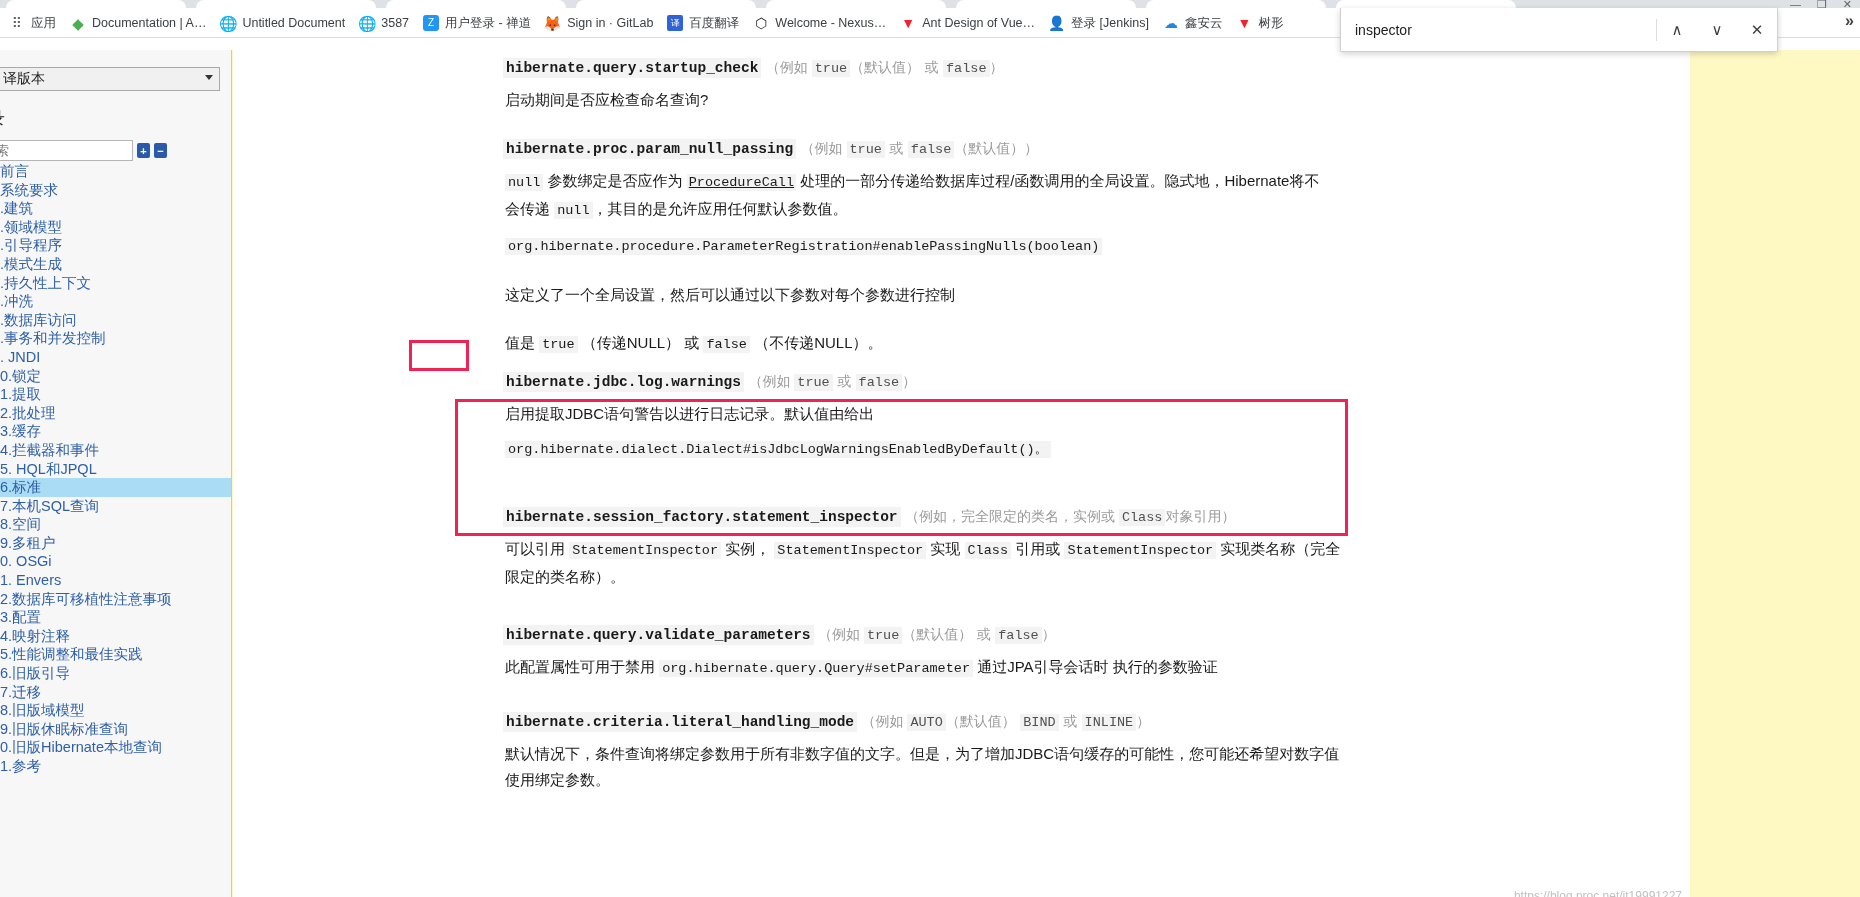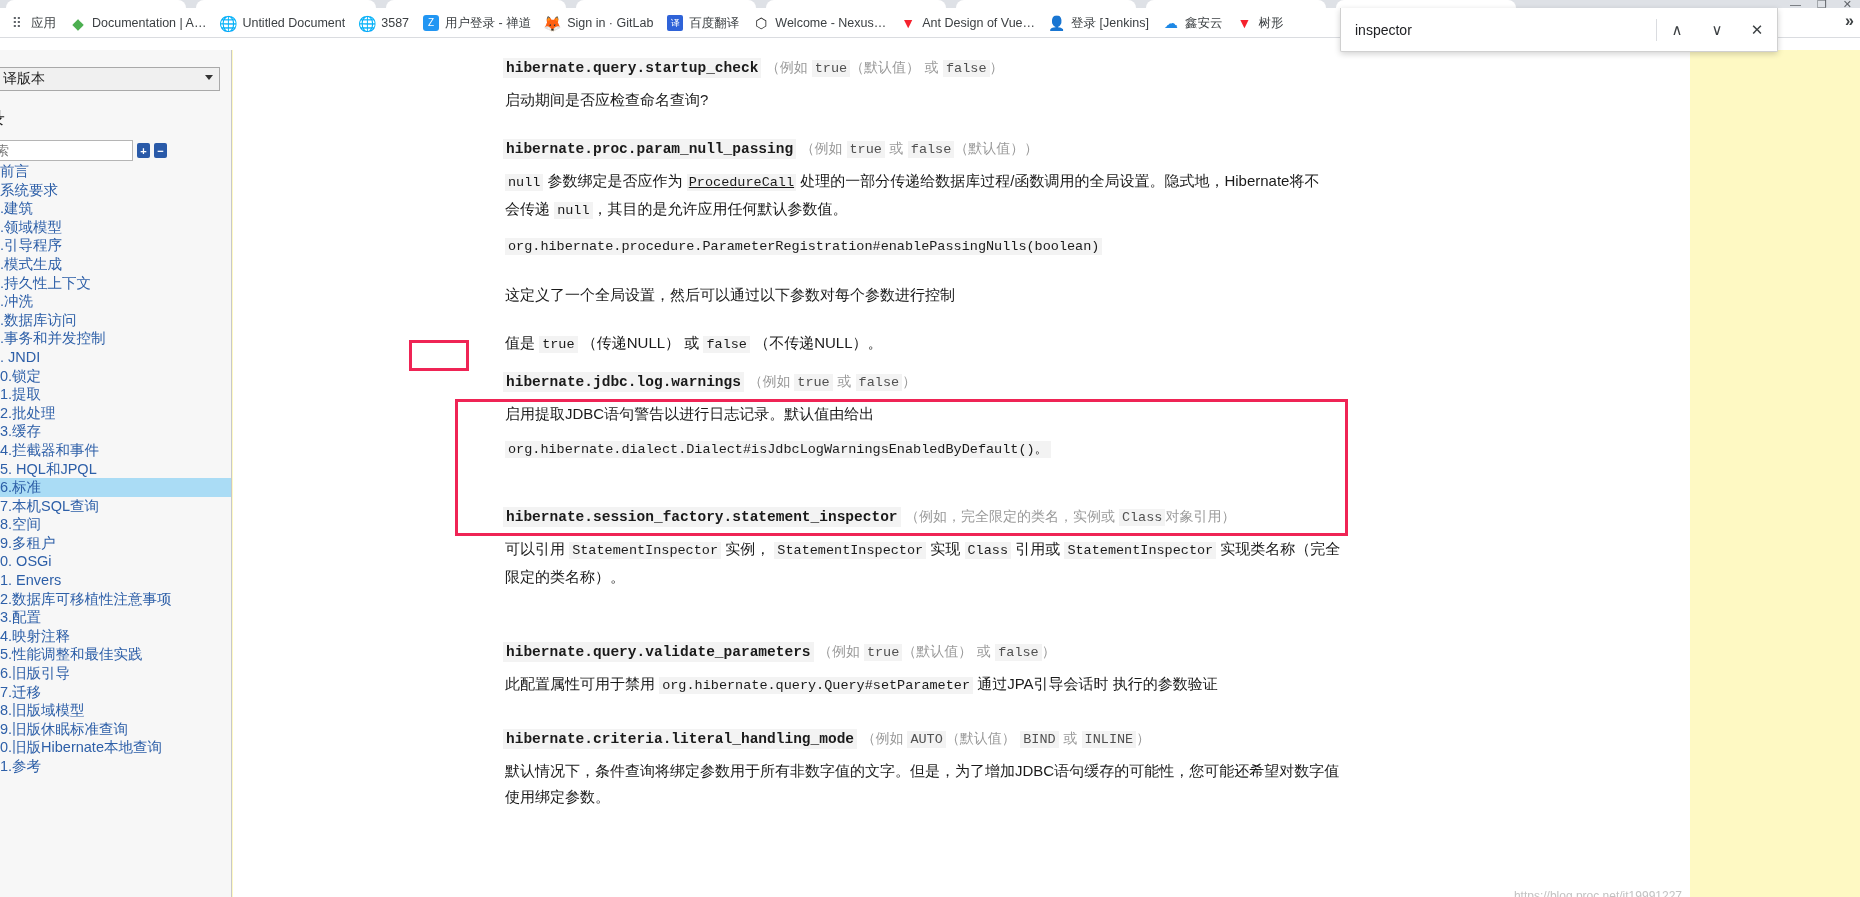--- a/index.html
+++ b/index.html
@@ -400,21 +400,21 @@
       <div class="section prop-block" style="margin-top:44px;">
         <div>
           <span class="prop-head">hibernate.session_factory.statement_inspector</span>
           <span class="paren">（例如，完全限定的类名，实例或 </span><span class="code-dim">Class</span><span class="paren">对象引用</span><span class="paren">）</span>
         </div>
         <p class="body indent" style="max-width:840px;">
           <span>可以引用 </span><span class="code">StatementInspector</span><span> 实例， </span><span class="code">StatementInspector</span><span> 实现 </span><span class="code">Class</span><span> 引用或 </span><span class="code">StatementInspector</span><span> 实现类名称（完全</span><span>限定的类名称）。</span>
         </p>
       </div>
 
-      <div class="section prop-block" style="margin-top:52px;">
+      <div class="section prop-block" style="margin-top:35px;">
         <div>
           <span class="prop-head">hibernate.query.validate_parameters</span>
           <span class="paren">（例如 </span><span class="code-dim">true</span><span class="paren">（默认值）</span> <span class="paren">或</span> <span class="code-dim">false</span><span class="paren">）</span>
         </div>
         <p class="body indent" style="max-width:860px;">
           <span>此配置属性可用于禁用 </span><span class="code">org.hibernate.query.Query#setParameter</span><span> 通过JPA引导会话时 执行的参数验证</span>
         </p>
       </div>
 
       <div class="section prop-block" style="margin-top:30px;">

